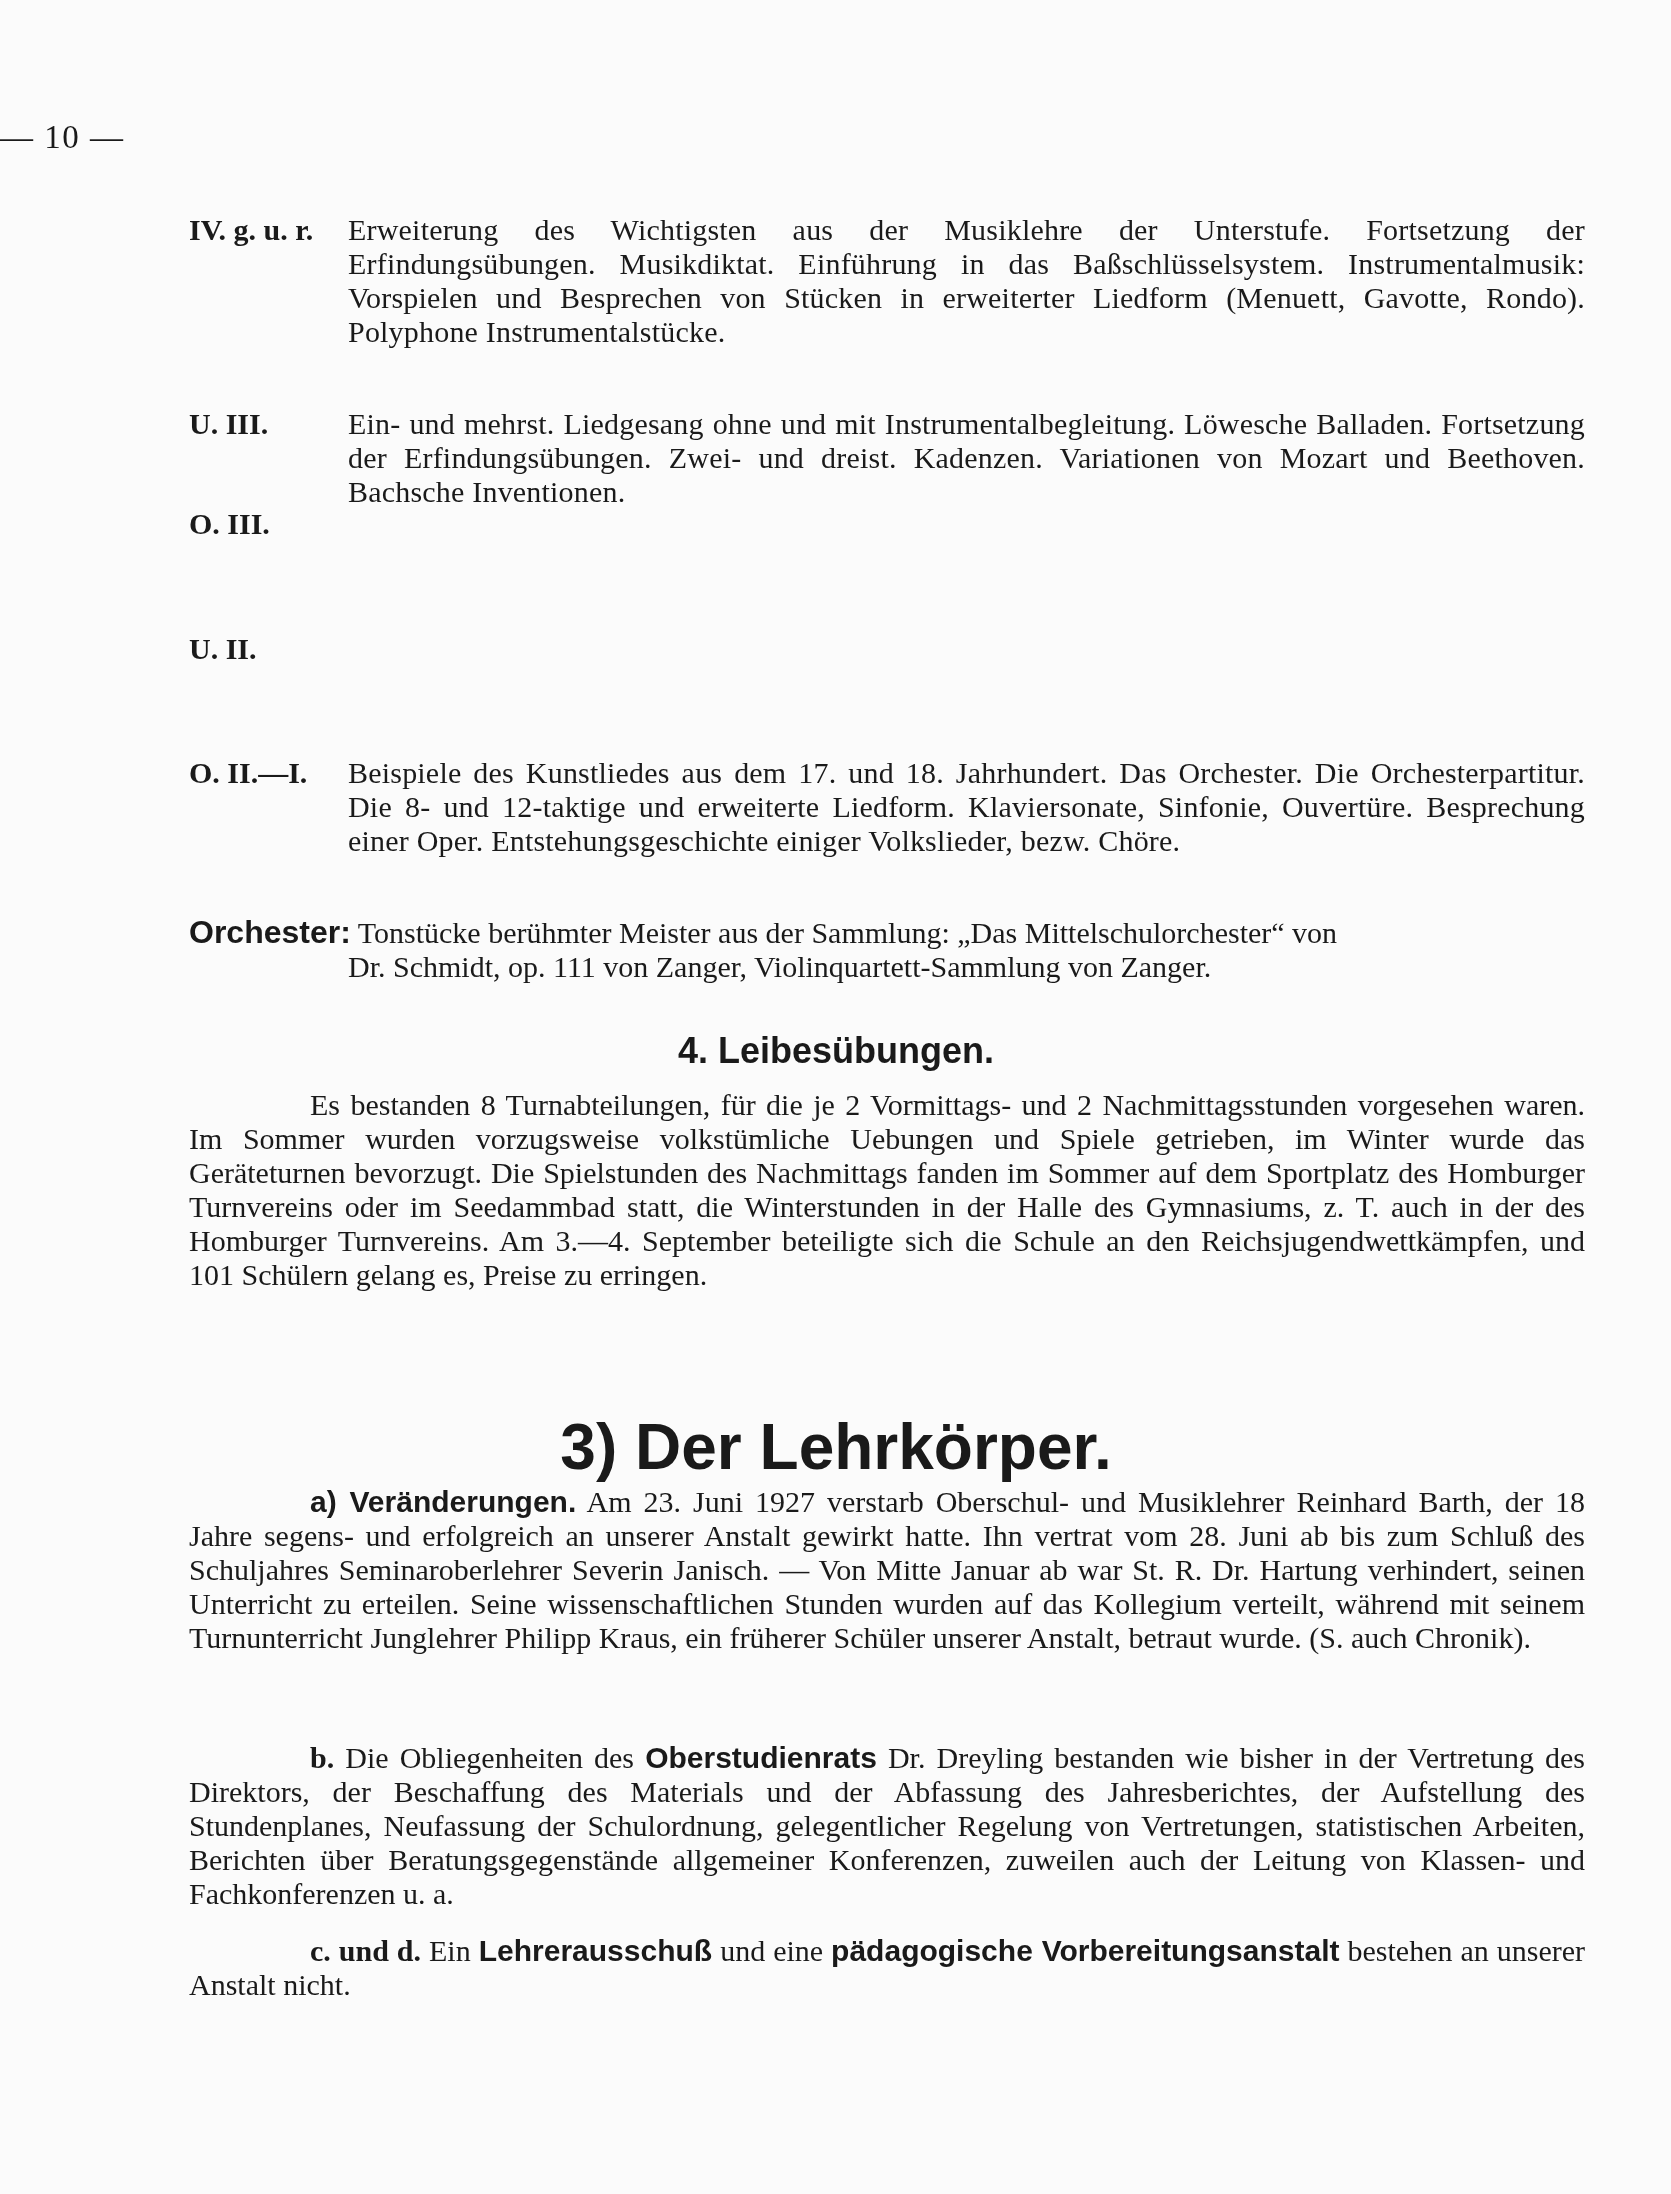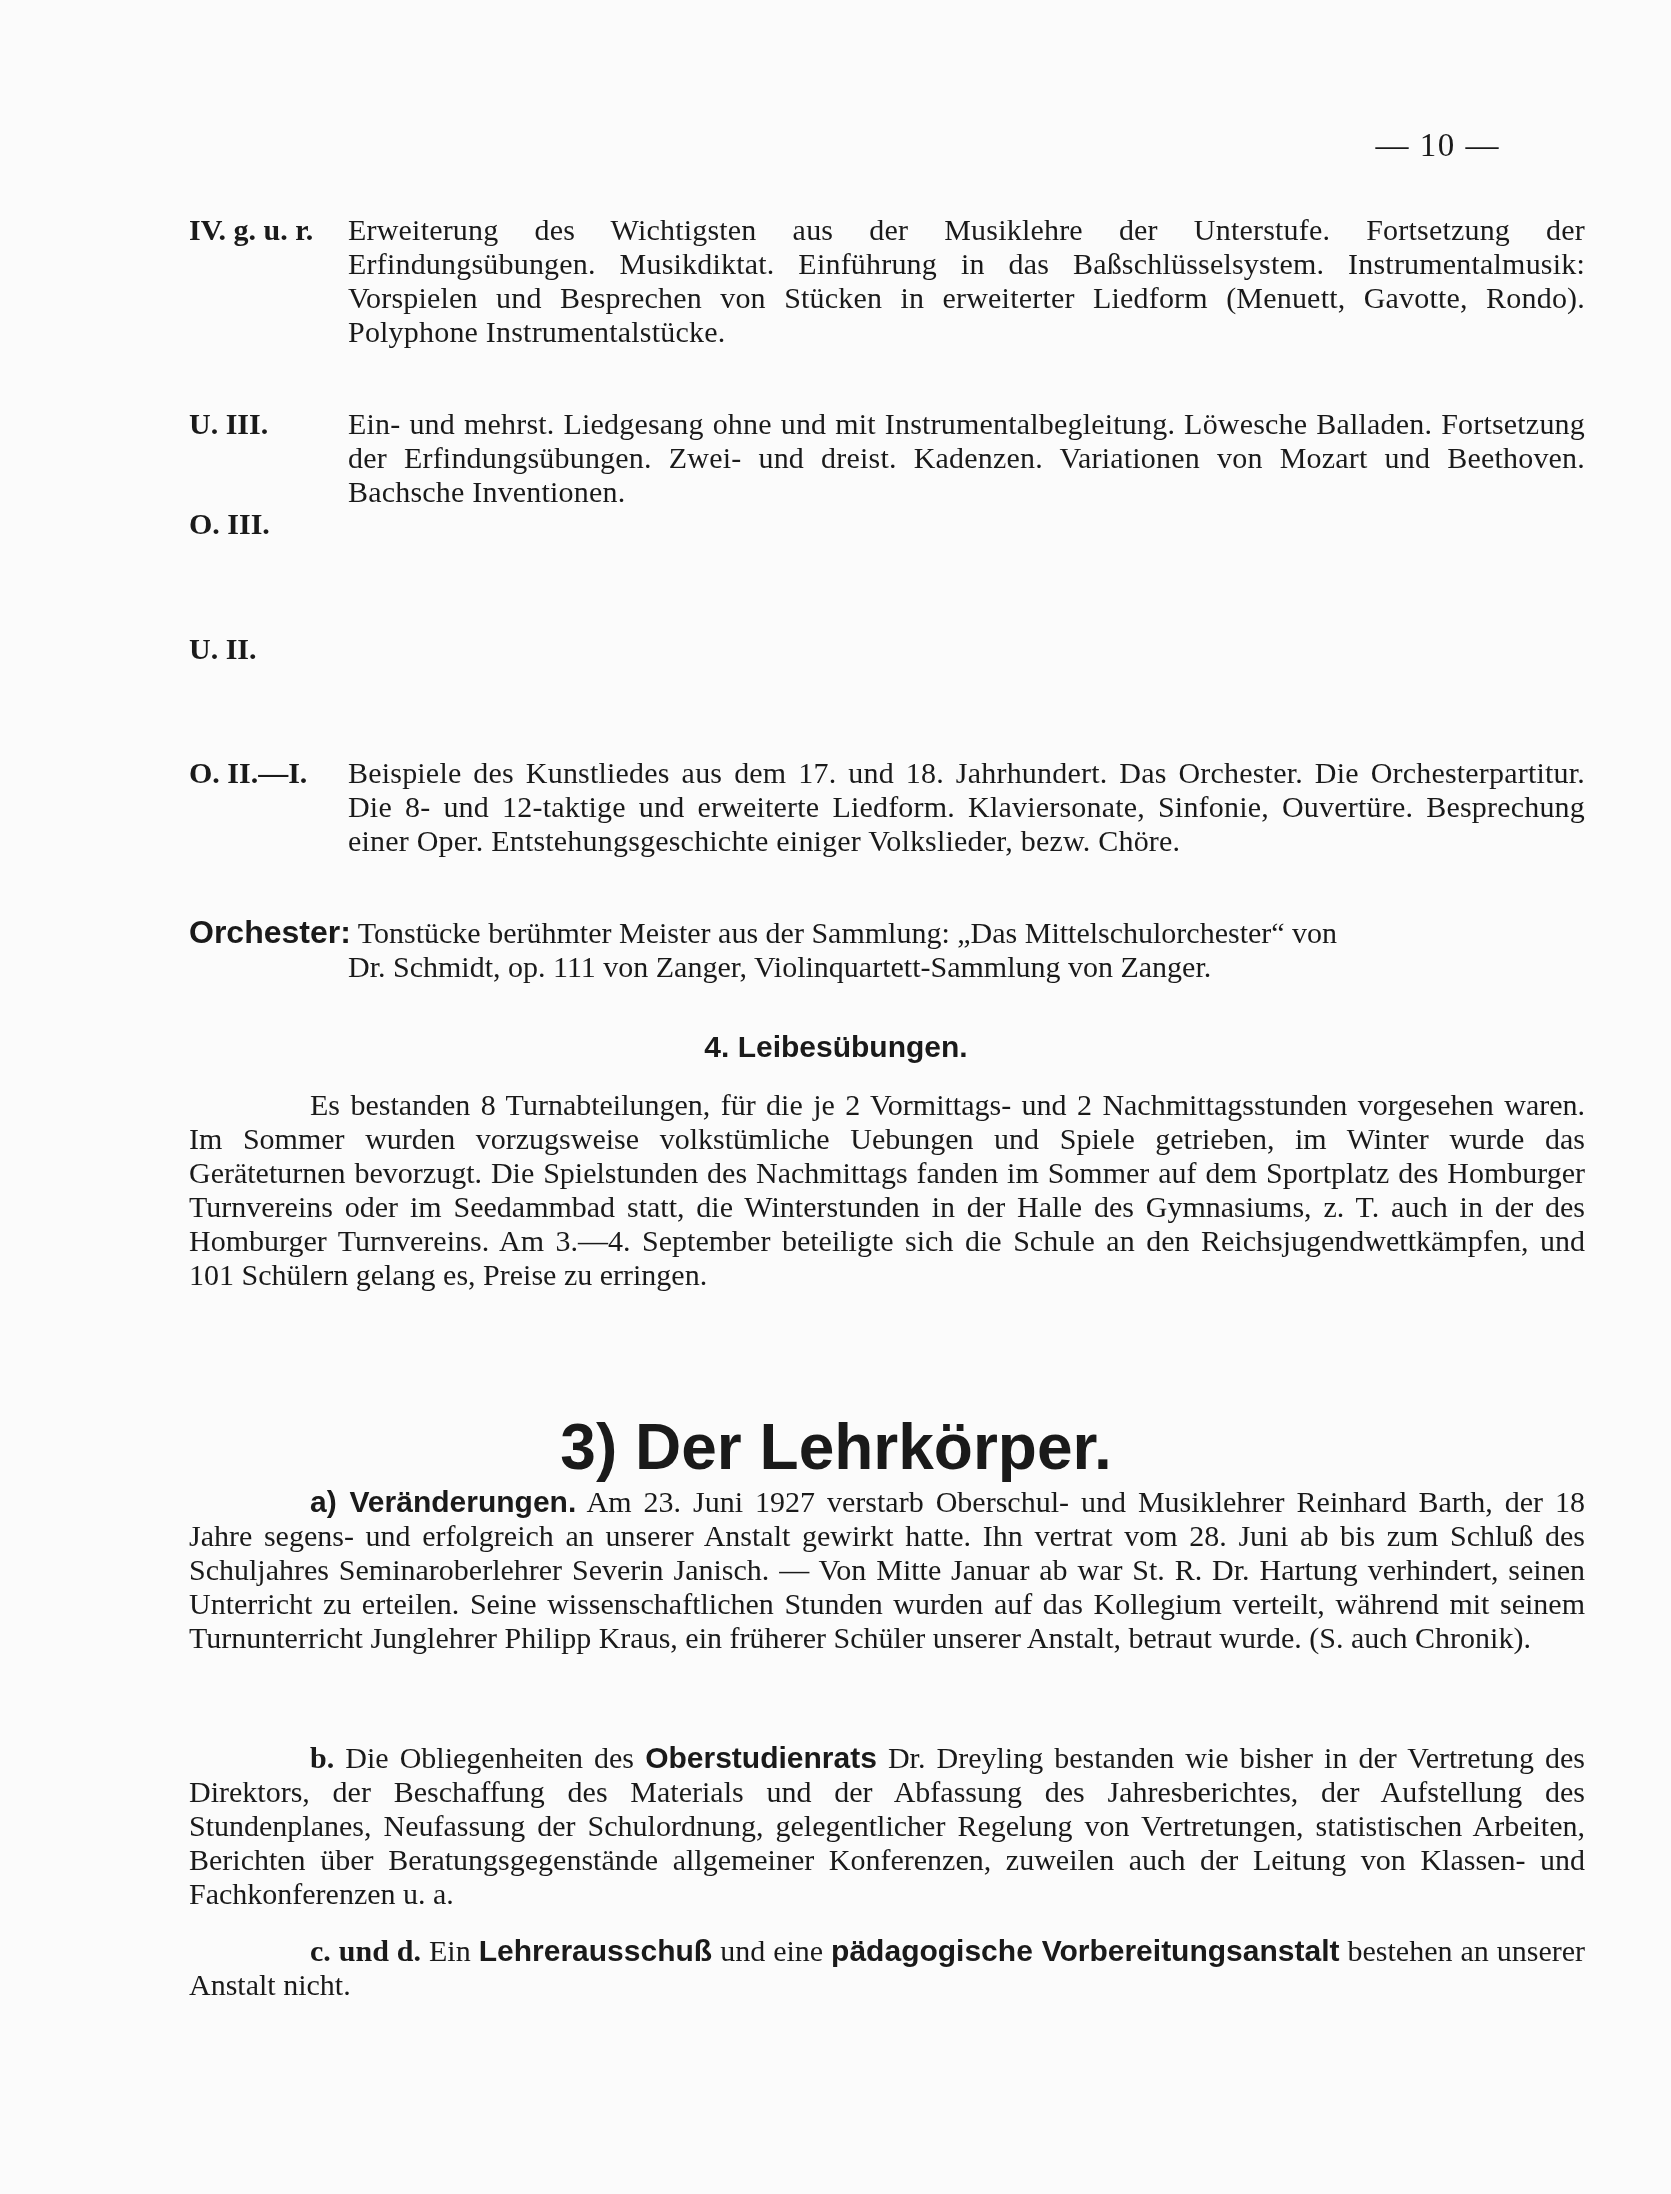--- a/index.html
+++ b/index.html
@@ -6,41 +6,41 @@
   body {
     width: 1672px; height: 2194px;
     background: #fbfbfb;
     position: relative;
     overflow: hidden;
     font-family: "Liberation Serif", "DejaVu Serif", serif;
     color: #1a1a1a;
   }
   .page-number {
     position: absolute; top: 119px; left: 0; width: 1500px;
-    text-align: right; font-size: 33px; letter-spacing: 1.5px; margin-top: 8px;
+    text-align: left; font-size: 33px; letter-spacing: 1.5px;
   }
   .entry {
     position: absolute; left: 189px; width: 1396px;
     font-size: 30px; line-height: 34px;
   }
   .entry .label {
     position: absolute; left: 0; top: 0; width: 159px;
     font-weight: bold; font-size: 30px;
   }
   .entry .body {
     margin-left: 159px; text-align: justify; text-align-last: left;
     letter-spacing: 0.2px;
   }
   .orch-wrap { position: absolute; left: 189px; width: 1396px; font-size: 30px; line-height: 34px; }
   .orch-wrap .lbl { font-family: "Liberation Sans", "DejaVu Sans", sans-serif; font-weight: bold; font-size: 32px; }
   .orch-wrap .l2 { display: block; padding-left: 159px; }
   .heading-sm {
     position: absolute; left: 0; width: 1672px; text-align: center;
     font-family: "Liberation Sans", "DejaVu Sans", sans-serif;
-    font-weight: bold; font-size: 30px;
+    font-weight: bold; font-size: 36px;
   }
   .heading-lg {
     position: absolute; left: 0; width: 1672px; text-align: center;
     font-family: "Liberation Sans", "DejaVu Sans", sans-serif;
     font-weight: bold; font-size: 64px;
   }
   .para {
     position: absolute; left: 189px; width: 1396px;
     font-size: 30px; line-height: 34px;
     text-align: justify; text-align-last: left;

